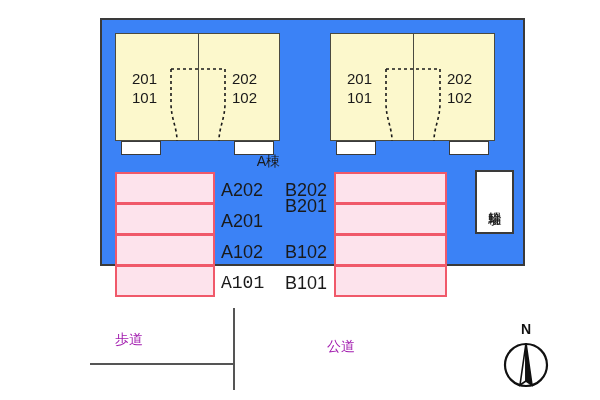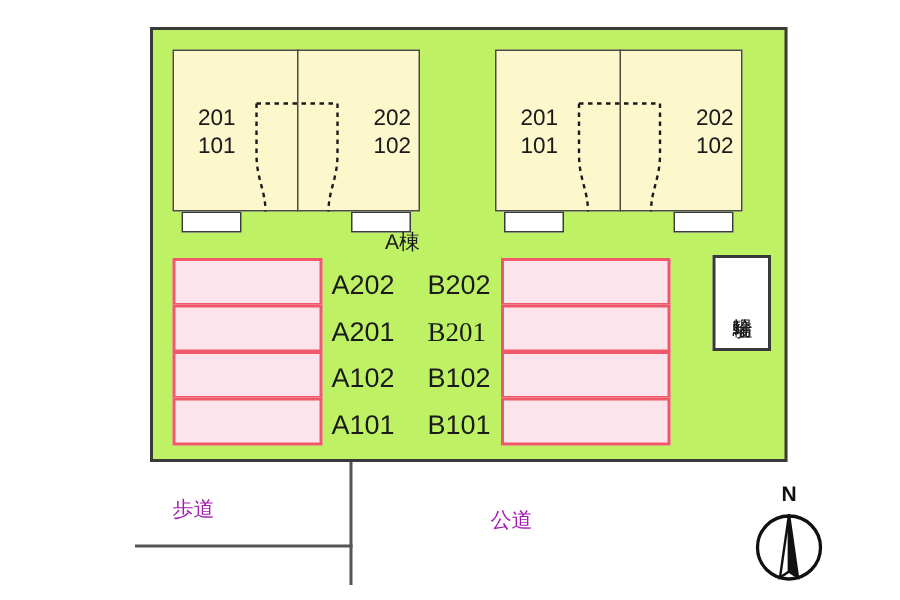--- a/index.html
+++ b/index.html
@@ -15,22 +15,22 @@
     font-family: "Liberation Sans", "DejaVu Sans", sans-serif;
     overflow: hidden;
   }
 
   
   .site-frame {
     position: absolute;
     left: 100px;
     top: 18px;
     width: 425px;
-    height: 290px;
-    background: #bef264;
+    height: 248px;
+    background: #3b82f6;
     border: 2px solid #3a3a3a;
     box-sizing: border-box;
   }
 
   
   .building {
     position: absolute;
     box-sizing: border-box;
   }
   .bldg-body {
@@ -53,21 +53,21 @@
   }
   .unit-label {
     position: absolute;
     font-size: 15px;
     color: #1a1a1a;
     line-height: 19px;
     letter-spacing: 0px;
     white-space: nowrap;
   }
   .unit-left  { left: 17px;  top: 36px; }
-  .unit-right { right: 6px; top: 36px; text-align: left; margin-left: 14px; }
+  .unit-right { right: 23px; top: 36px; text-align: left; margin-left: 14px; }
 
   
   .stair {
     position: absolute;
     left: 50%;
     top: 34px;
     width: 66px;
     height: 76px;
     margin-left: -33px;
     pointer-events: none;
@@ -227,24 +227,24 @@
     </div>
 
     <div class="stall" style="left:13px; top:152px; width:100px; height:32px;"></div>
     <div class="stall" style="left:13px; top:183px; width:100px; height:32px;"></div>
     <div class="stall" style="left:13px; top:214px; width:100px; height:32px;"></div>
     <div class="stall" style="left:13px; top:245px; width:100px; height:32px;"></div>
 
     <div class="stall-label" style="left:119px; top:160px;">A202</div>
     <div class="stall-label" style="left:119px; top:191px;">A201</div>
     <div class="stall-label" style="left:119px; top:222px;">A102</div>
-    <div class="stall-label" style="left:119px; top:253px;">A101</div>
+    <div class="stall-label" style="left:119px; top:253px;font-family:Liberation Mono, monospace;">A101</div>
 
     <div class="stall-label" style="left:183px; top:160px;">B202</div>
-    <div class="stall-label" style="left:183px; top:191px;font-family:Liberation Serif, serif;">B201</div>
+    <div class="stall-label" style="left:183px; top:176px;">B201</div>
     <div class="stall-label" style="left:183px; top:222px;">B102</div>
     <div class="stall-label" style="left:183px; top:253px;">B101</div>
 
     <div class="stall" style="left:232px; top:152px; width:113px; height:32px;"></div>
     <div class="stall" style="left:232px; top:183px; width:113px; height:32px;"></div>
     <div class="stall" style="left:232px; top:214px; width:113px; height:32px;"></div>
     <div class="stall" style="left:232px; top:245px; width:113px; height:32px;"></div>
 
     <div class="bike-park">
       <span class="bike-park-text">駐輪場</span>

